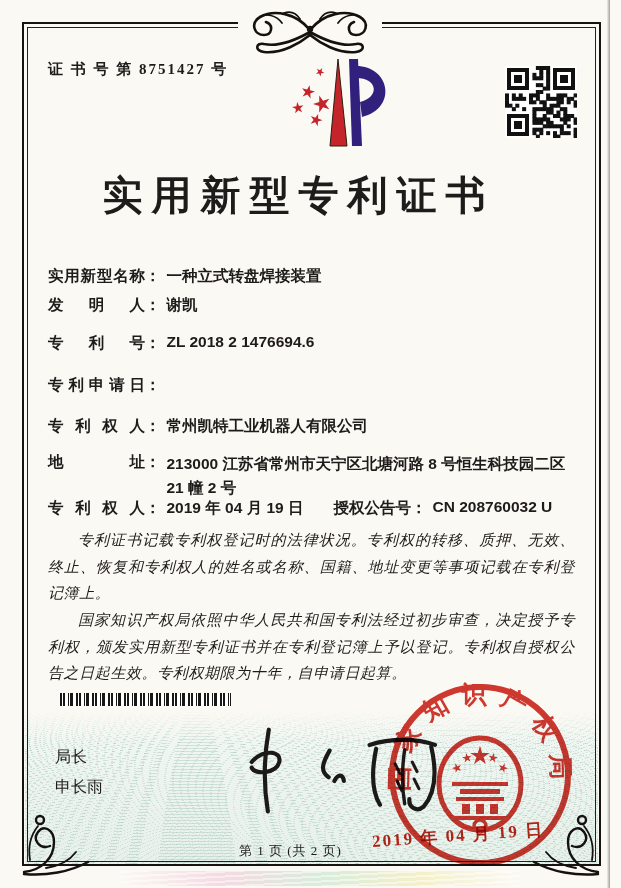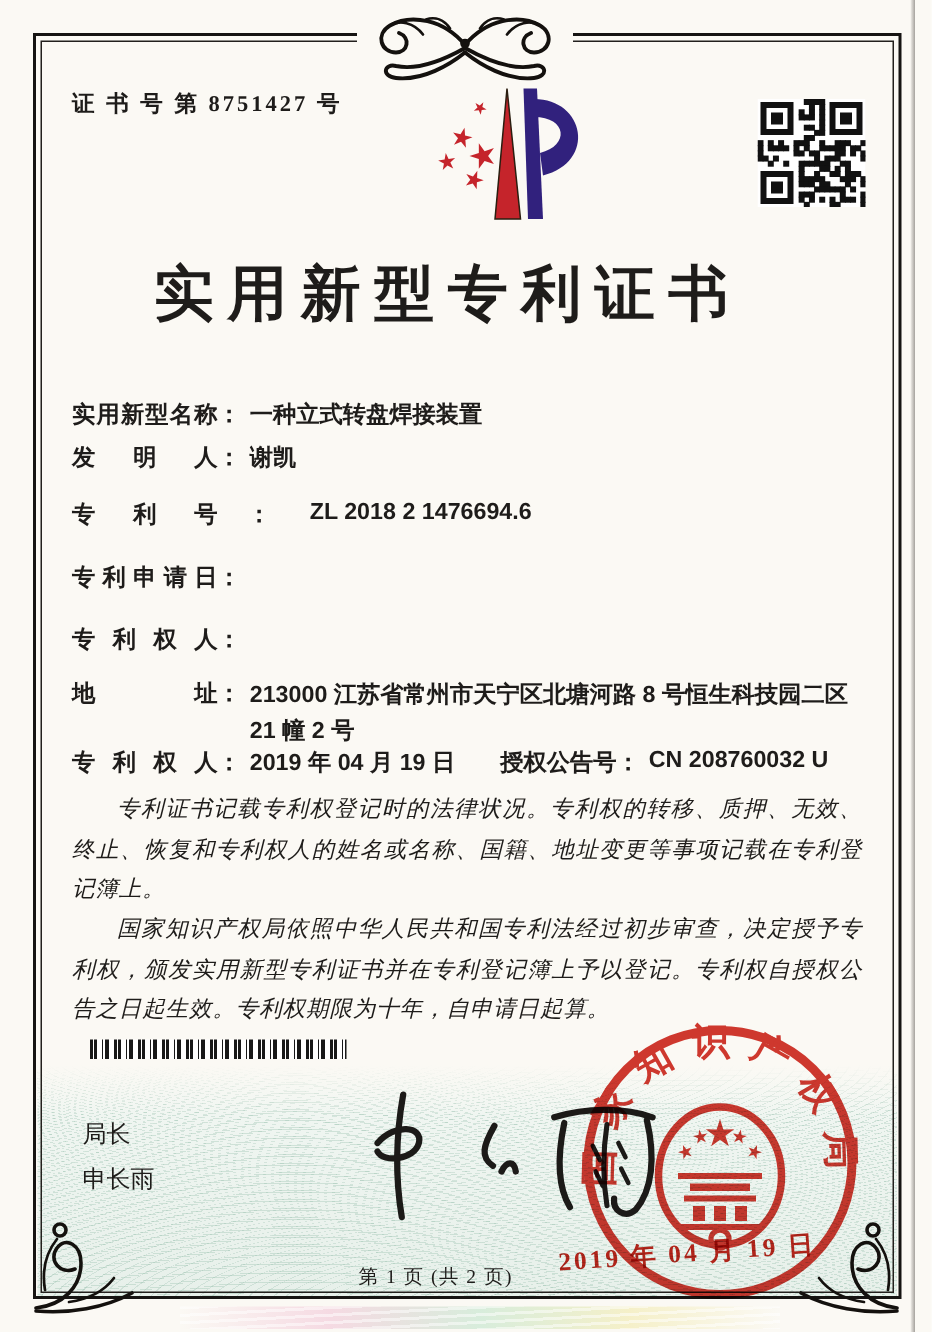--- a/index.html
+++ b/index.html
@@ -35,21 +35,21 @@
   .title{position:absolute;left:0;right:24px;top:168px;text-align:center;
     font-size:40px;font-weight:700;letter-spacing:9px;z-index:4;}
   
   .fields{position:absolute;left:48px;top:246px;right:40px;z-index:4;
     font-family:"Liberation Sans","DejaVu Sans",sans-serif;font-weight:600;font-size:15.5px;}
   .frow{position:absolute;left:0;display:flex;align-items:flex-start;white-space:nowrap;}
   .flabel{display:inline-block;width:97px;text-align:justify;text-align-last:justify;}
   .fvalue{margin-left:6px;}
   .fvalue.wrap{white-space:normal;width:402px;line-height:1.55;}
   .grant-no{margin-left:30px;display:flex;}
-  .r0{top:20px;}.r1{top:49px;}.r2{top:87px;gap:20px;}.r3{top:129px;}.r4{top:170px;}.r5{top:206px;}.r6{top:252px;}
+  .r0{top:20px;}.r1{top:49px;}.r2{top:87px;}.r3{top:129px;}.r4{top:170px;}.r5{top:206px;}.r6{top:252px;}
   
   .paras{position:absolute;left:48px;right:46px;top:527px;z-index:4;
     font-style:italic;font-size:15px;line-height:1.78;letter-spacing:.6px;text-align:justify;}
   .paras p{margin:0;text-indent:2em;}
   
   .barcode{position:absolute;left:60px;top:693px;width:171px;height:13px;z-index:4;
     background:repeating-linear-gradient(90deg,#181818 0 2px,#fff 2px 3px,#181818 3px 5px,#fff 5px 8px,#181818 8px 9px,#fff 9px 10px,#181818 10px 13px,#fff 13px 16px);}
   .signer{position:absolute;left:55px;top:742px;z-index:4;
     font-family:"Liberation Sans","DejaVu Sans",sans-serif;font-size:16px;font-weight:500;line-height:1.85;}
   .signature{position:absolute;left:236px;top:724px;z-index:4;}
@@ -286,20 +286,21 @@
       <span>：</span>
     <span class="fvalue">ZL 2018 2 1476694.6</span>
   </div>
   <div class="frow r3">
     <span class="flabel">专利申请日</span>
       <span>：</span>
   </div>
   <div class="frow r4">
     <span class="flabel">专利权人</span>
       <span>：</span>
+    <span class="fvalue">常州凯特工业机器人有限公司</span>
   </div>
   <div class="frow r5">
     <span class="flabel">地址</span>
       <span>：</span>
     <span class="fvalue wrap">213000 江苏省常州市天宁区北塘河路 8 号恒生科技园二区 21 幢 2 号</span>
   </div>
   <div class="frow r6">
     <span class="flabel">专利权人</span>
       <span>：</span>
     <span class="fvalue">2019 年 04 月 19 日</span>

